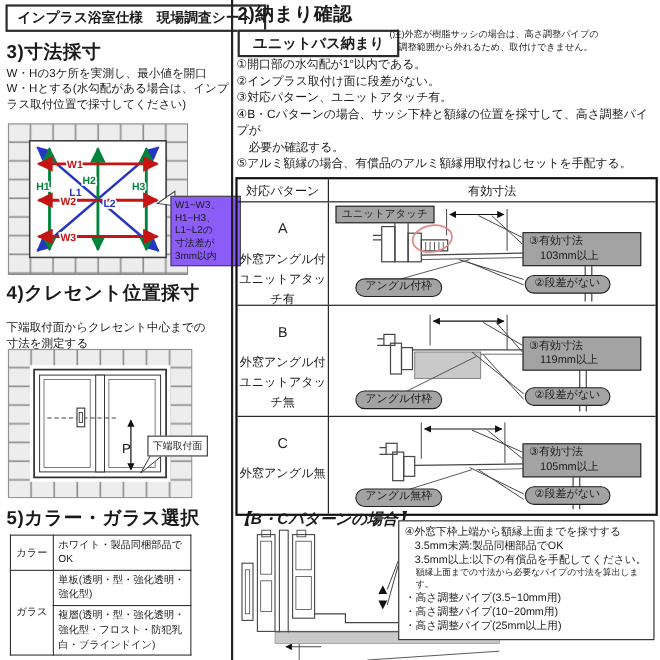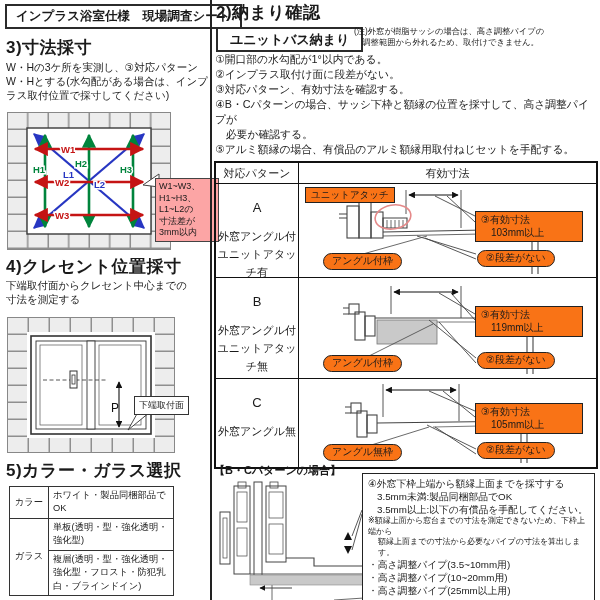--- a/index.html
+++ b/index.html
@@ -9,21 +9,21 @@
     font-family:"Liberation Sans","DejaVu Sans",sans-serif;
     -webkit-font-smoothing:antialiased;
   }
   .abs{position:absolute;}
   .pre{white-space:pre-line;}
   .bold{font-weight:bold;}
   .h-sec{font-size:17px;font-weight:bold;letter-spacing:0.5px;}
   .body-txt{font-size:10.5px;line-height:1.34;}
   
   .frame-box{border:2px solid #2b2b2b;background:#fff;display:flex;align-items:center;justify-content:center;}
-  .tag{position:absolute;background:#f97316;border:1.1px solid #222;font-size:9.5px;line-height:1.25;padding:1px 5px;white-space:pre-line;}
+  .tag{position:absolute;background:#a3a3a3;border:1.1px solid #222;font-size:9.5px;line-height:1.25;padding:1px 5px;white-space:pre-line;}
   .tag-dim{font-size:10px;padding:2px 5px;width:96px;}
   .tag-round{border-radius:9px;font-size:10px;padding:1px 8px;}
   
   .ptable{left:214px;top:161px;width:384px;height:308px;border:2px solid #111;box-sizing:border-box;}
   .prow{display:flex;border-bottom:1.5px solid #111;box-sizing:border-box;}
   .prow:last-child{border-bottom:none;}
   .pcell-l{width:83px;border-right:1.5px solid #111;box-sizing:border-box;
            display:flex;flex-direction:column;align-items:center;padding-top:16px;}
   .pcell-r{flex:1;position:relative;}
   .pletter{font-size:13px;}
@@ -45,21 +45,21 @@
   svg text.dlab{font-size:9.5px;font-weight:bold;paint-order:stroke;stroke:#ffffff;stroke-width:3px;}
 </style>
 </head>
 <body>
 
 <div class="abs frame-box" style="left:5px;top:4px;height:21px;padding:0 9px;font-size:12.5px;font-weight:bold;">
   <span>インプラス浴室仕様　現場調査シート</span>
 </div>
 
 <div class="abs h-sec" style="left:6px;top:36px;">3)寸法採寸</div>
-<div class="abs body-txt pre" style="left:6px;top:60px;width:205px;">W・Hの3ケ所を実測し、③対応パターン
+<div class="abs body-txt pre" style="left:6px;top:60px;width:205px;">W・Hの3ケ所を実測し、最小値を開口
 W・Hとする(水勾配がある場合は、インプ
 ラス取付位置で採寸してください)</div>
 
 <div class="abs" style="left:7px;top:112px;width:240px;height:142px;">
   <svg width="164" height="138" viewBox="0 0 164 138">
     <defs>
       <pattern id="p3" width="20.5" height="17" patternUnits="userSpaceOnUse">
         <rect x="0.5" y="0.5" width="20" height="16.5" fill="#ededed" stroke="#8f8f8f"></rect>
       </pattern>
       <marker id="m3w" viewBox="0 0 10 10" refX="9" refY="5" markerWidth="5.5" markerHeight="5.5" orient="auto-start-reverse">
@@ -85,29 +85,29 @@
     <text class="dlab" x="54" y="41" fill="#c51414">W1</text>
     <text class="dlab" x="48" y="74" fill="#c51414">W2</text>
     <text class="dlab" x="48" y="107" fill="#c51414">W3</text>
     <text class="dlab" x="26" y="61" fill="#00843c">H1</text>
     <text class="dlab" x="68" y="55" fill="#00843c">H2</text>
     <text class="dlab" x="113" y="61" fill="#00843c">H3</text>
     <text class="dlab" x="56" y="66" fill="#2736c2">L1</text>
     <text class="dlab" x="87" y="76" fill="#2736c2">L2</text>
     <polygon points="136,73 152,62 152,75" fill="#fff" stroke="#444" stroke-width="1"></polygon>
   </svg>
-  <div class="abs pre" style="left:148px;top:66px;width:56px;border:1.2px solid #444;background:#fca5a5;padding:2px 3px;font-size:9px;line-height:1.28;">W1~W3、
+  <div class="abs pre" style="left:148px;top:66px;width:56px;border:1.2px solid #444;background:#8b5cf6;padding:2px 3px;font-size:9px;line-height:1.28;">W1~W3、
 H1~H3、
 L1~L2の
 寸法差が
 3mm以内</div>
 </div>
 
 <div class="abs h-sec" style="left:6px;top:255px;">4)クレセント位置採寸</div>
-<div class="abs body-txt pre" style="left:6px;top:278px;width:205px;">下端取付面からクレセント中心までの
+<div class="abs body-txt pre" style="left:6px;top:291px;width:205px;">下端取付面からクレセント中心までの
 寸法を測定する</div>
 
 <div class="abs" style="left:7px;top:317px;width:206px;height:140px;">
   <svg width="168" height="136" viewBox="0 0 168 136">
     <defs>
       <pattern id="p4" width="21" height="17" patternUnits="userSpaceOnUse">
         <rect x="0.5" y="0.5" width="20.5" height="16.5" fill="#ededed" stroke="#8f8f8f"></rect>
       </pattern>
       <marker id="m4k" viewBox="0 0 10 10" refX="9" refY="5" markerWidth="6" markerHeight="6" orient="auto-start-reverse">
         <path d="M0 0 L10 5 L0 10 z" fill="#111"></path>
@@ -152,21 +152,21 @@
 <div class="abs h-sec" style="left:216px;top:1px;">2)納まり確認</div>
 <div class="abs frame-box" style="left:216px;top:27px;height:21px;padding:0 12px;font-size:13px;font-weight:bold;">
   <span>ユニットバス納まり</span>
 </div>
 <div class="abs pre" style="left:354px;top:26px;width:246px;font-size:8.3px;line-height:1.38;">(注)外窓が樹脂サッシの場合は、高さ調整パイプの
 　調整範囲から外れるため、取付けできません。</div>
 
 <div class="abs" style="left:215px;top:52px;width:384px;">
   <div class="check-item">①開口部の水勾配が1°以内である。</div>
   <div class="check-item">②インプラス取付け面に段差がない。</div>
-  <div class="check-item">③対応パターン、有効寸法を確認する。</div>
+  <div class="check-item">③対応パターン、ユニットアタッチ有。</div>
   <div class="check-item">④B・Cパターンの場合、サッシ下枠と額縁の位置を採寸して、高さ調整パイプが
 　必要か確認する。</div>
   <div class="check-item">⑤アルミ額縁の場合、有償品のアルミ額縁用取付ねじセットを手配する。</div>
 </div>
 
 <div class="abs ptable">
   <div class="phead">
     <div class="hc1">対応パターン</div>
     <div class="hc2">有効寸法</div>
   </div>
@@ -289,21 +289,21 @@
         <line x1="87" y1="11" x2="157" y2="11" stroke="#111" stroke-width="1.1" marker-start="url(#mkC)" marker-end="url(#mkC)"></line>
       </svg>
       <div class="tag tag-dim" style="left:176px;top:24px;">③有効寸法
 　105mm以上</div>
       <div class="tag tag-round" style="left:178px;top:63px;">②段差がない</div>
       <div class="tag tag-round" style="left:24px;top:65px;">アングル無枠</div>
     </div>
   </div>
 </div>
 
-<div class="abs bold" style="left:214px;top:463px;font-size:11px;">【B・Cパターンの場合】</div>
+<div class="abs bold" style="left:214px;top:463px;font-size:14px;font-style:italic;">【B・Cパターンの場合】</div>
 
 <svg class="abs" style="left:214px;top:480px;" width="250" height="120" viewBox="0 0 250 120">
   <defs>
     <marker id="mkD" viewBox="0 0 10 10" refX="9" refY="5" markerWidth="6" markerHeight="6" orient="auto-start-reverse">
       <path d="M0 0 L10 5 L0 10 z" fill="#111"></path>
     </marker>
   </defs>
   <g stroke="#444" stroke-width="1" fill="none">
     <rect x="6" y="32" width="10" height="52"></rect>
     <rect x="9" y="38" width="4" height="40" stroke-width="0.7"></rect>
@@ -326,18 +326,17 @@
   <rect x="36" y="95" width="204" height="10" fill="#c9c9c9" stroke="#888" stroke-width="0.6"></rect>
   <line x1="78" y1="108" x2="46" y2="108" stroke="#444" stroke-width="1" marker-end="url(#mkD)"></line>
   <polygon points="130,60 138,60 134,52" fill="#111"></polygon>
   <polygon points="130,66 138,66 134,74" fill="#111"></polygon>
 </svg>
 
 <div class="abs" style="left:362px;top:473px;width:233px;border:1.3px solid #222;background:#fff;padding:3px 5px 4px;box-sizing:border-box;">
   <div class="bc-line">④外窓下枠上端から額縁上面までを採寸する</div>
   <div class="bc-line ind">3.5mm未満:製品同梱部品でOK</div>
   <div class="bc-line ind">3.5mm以上:以下の有償品を手配してください。</div>
-  <div class="bc-line small">※額縁上面から窓台までの寸法を測定できないため、下枠上端から</div>
   <div class="bc-line small ind">額縁上面までの寸法から必要なパイプの寸法を算出します。</div>
   <div class="bc-line">・高さ調整パイプ(3.5~10mm用)</div>
   <div class="bc-line">・高さ調整パイプ(10~20mm用)</div>
   <div class="bc-line">・高さ調整パイプ(25mm以上用)</div>
 </div>
 
 </body></html>

